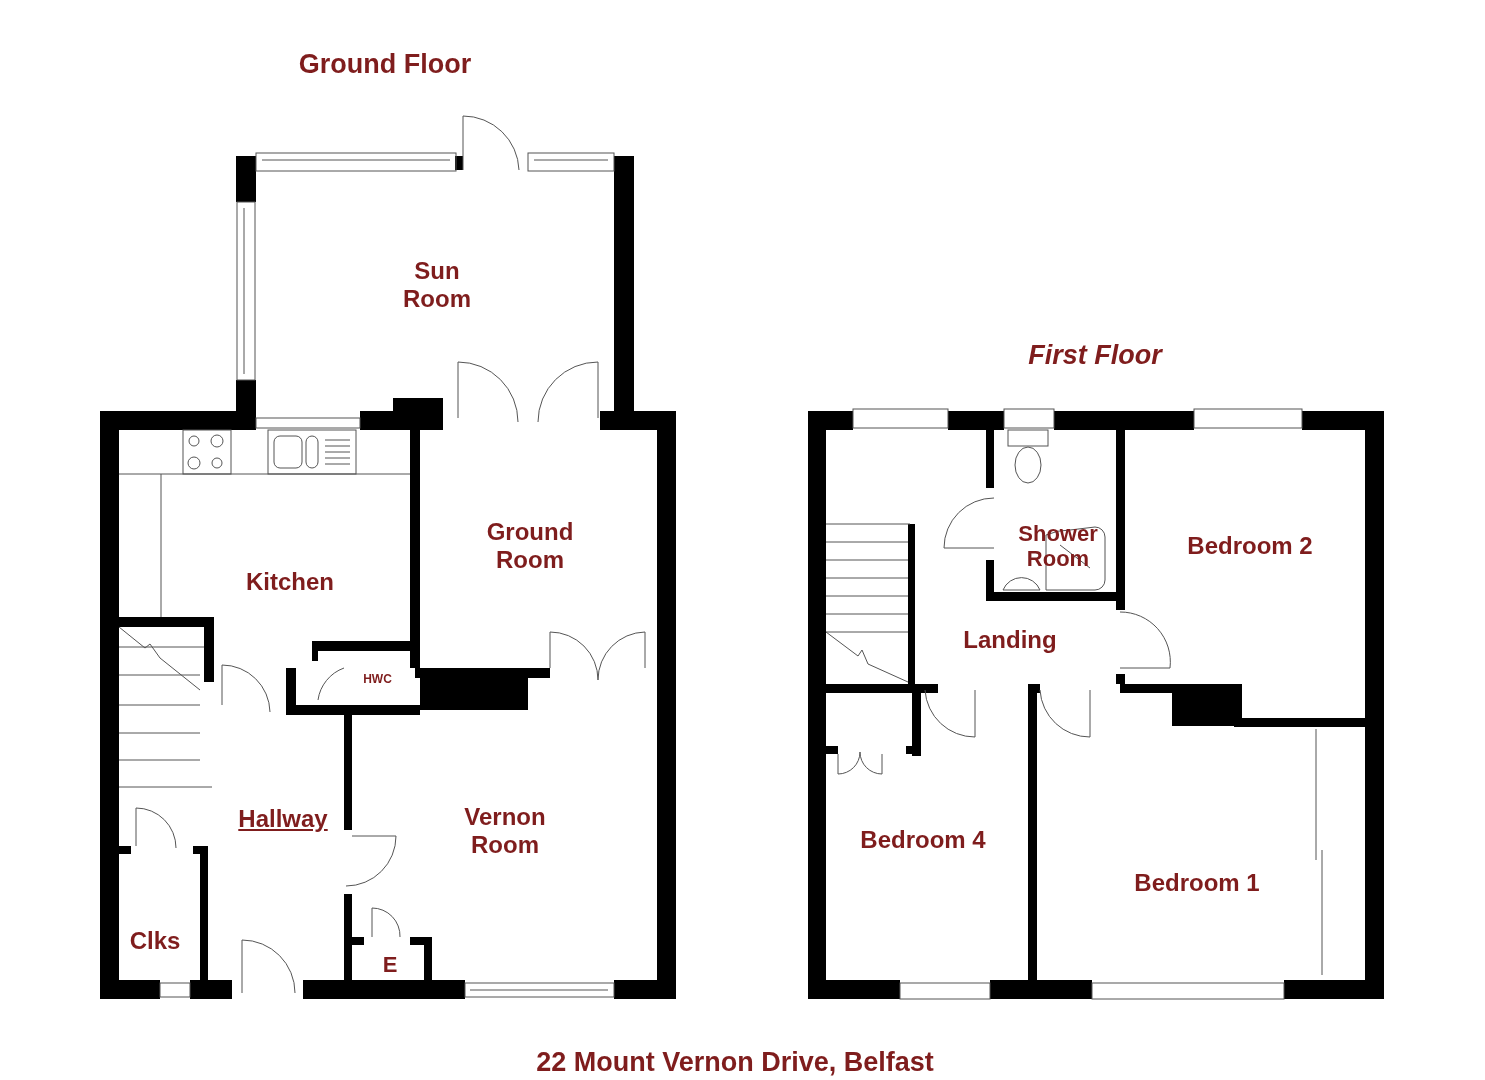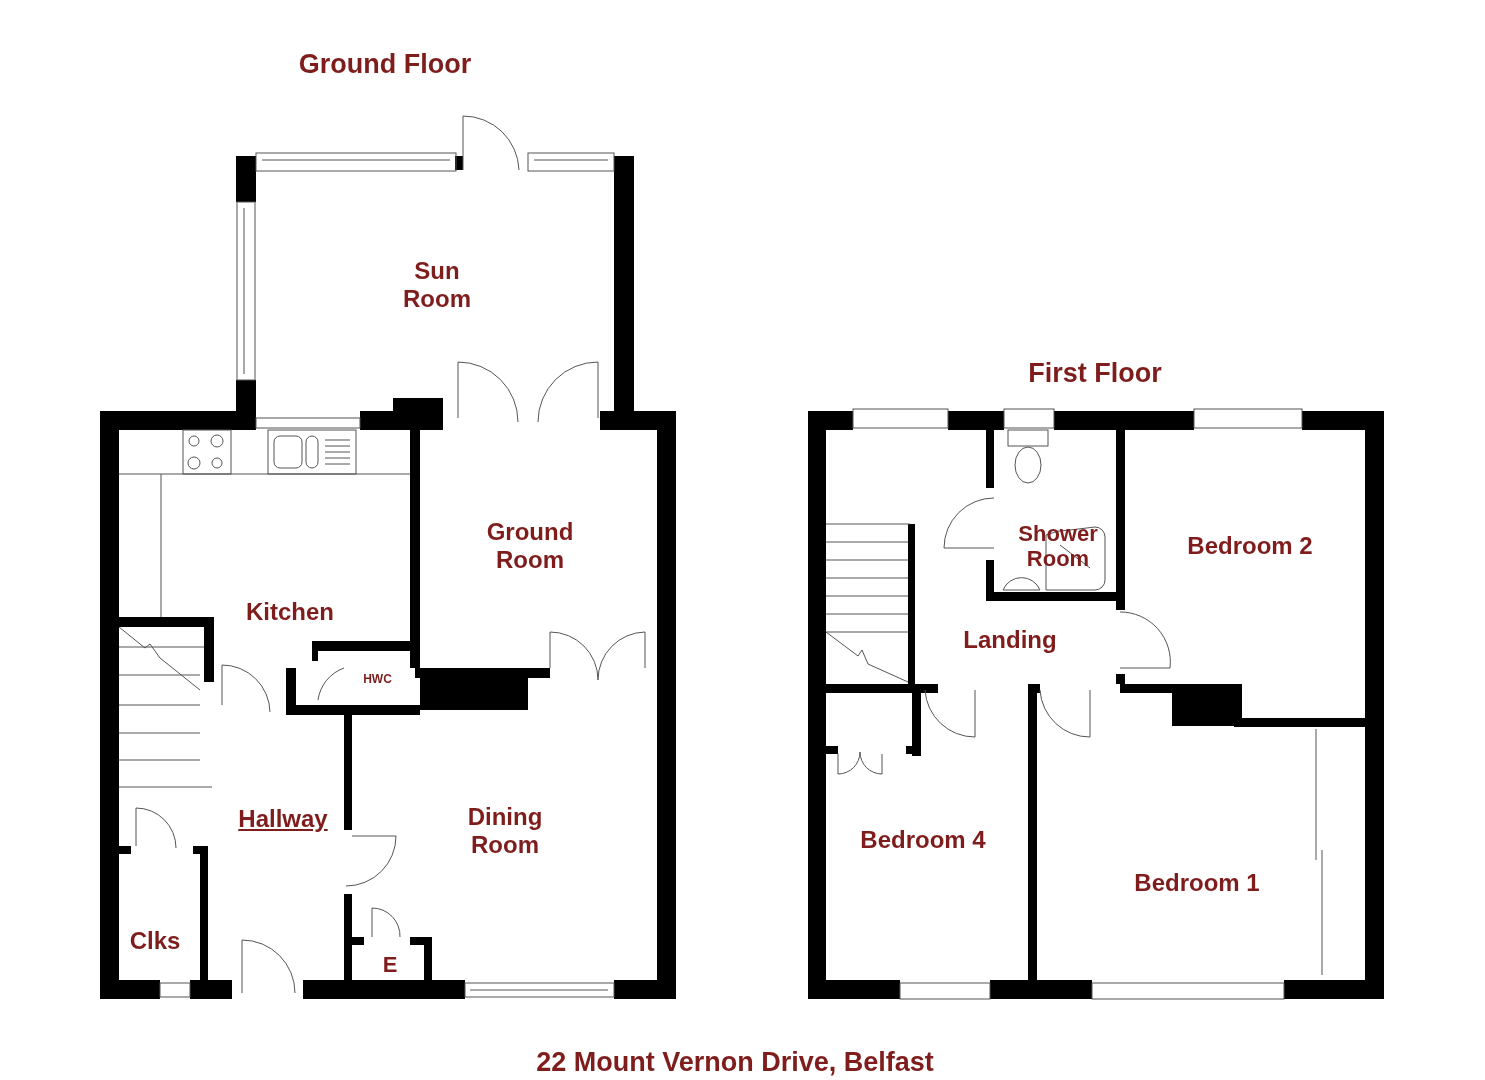--- a/index.html
+++ b/index.html
@@ -156,35 +156,35 @@
     <path d="M1040,690 A50,50 0 0 0 1090,737 L1090,690"></path>
     <path d="M838,754 L838,774 A22,22 0 0 0 860,752"></path>
     <path d="M882,754 L882,774 A22,22 0 0 1 860,752"></path>
 
     <line x1="1316" y1="729" x2="1316" y2="860"></line>
       <line x1="1322" y1="850" x2="1322" y2="975"></line>
   </g>
 </svg>
 
 <div class="lbl title" style="left:265px;top:50px;width:240px;">Ground Floor</div>
-<div class="lbl title" style="left:975px;top:359px;width:240px;">First Floor</div>
+<div class="lbl title" style="left:975px;top:341px;width:240px;font-style:italic;">First Floor</div>
 
 <div class="lbl room" style="left:377px;top:257px;width:120px;">
   <div>Sun</div>
   <div>Room</div>
 </div>
 <div class="lbl room" style="left:460px;top:518px;width:140px;">
   <div>Ground</div>
   <div>Room</div>
 </div>
-<div class="lbl room" style="left:220px;top:598px;width:140px;">Kitchen</div>
+<div class="lbl room" style="left:220px;top:568px;width:140px;">Kitchen</div>
 <div class="lbl small" style="left:350px;top:670px;width:55px;">HWC</div>
 <div class="lbl room" style="left:218px;top:805px;width:130px;text-decoration:underline;">Hallway</div>
 <div class="lbl room" style="left:435px;top:803px;width:140px;">
-  <div>Dining</div>
+  <div>Vernon</div>
   <div>Room</div>
 </div>
 <div class="lbl room" style="left:120px;top:891px;width:70px;margin-top:36px;">Clks</div>
 <div class="lbl room" style="left:370px;top:951px;width:40px;font-size:22px;">E</div>
 
 <div class="lbl room" style="left:998px;top:474px;width:120px;font-size:22px;line-height:25px;margin-top:47px;">
   <div>Shower</div>
   <div>Room</div>
 </div>
 <div class="lbl room" style="left:1165px;top:532px;width:170px;">Bedroom 2</div>

